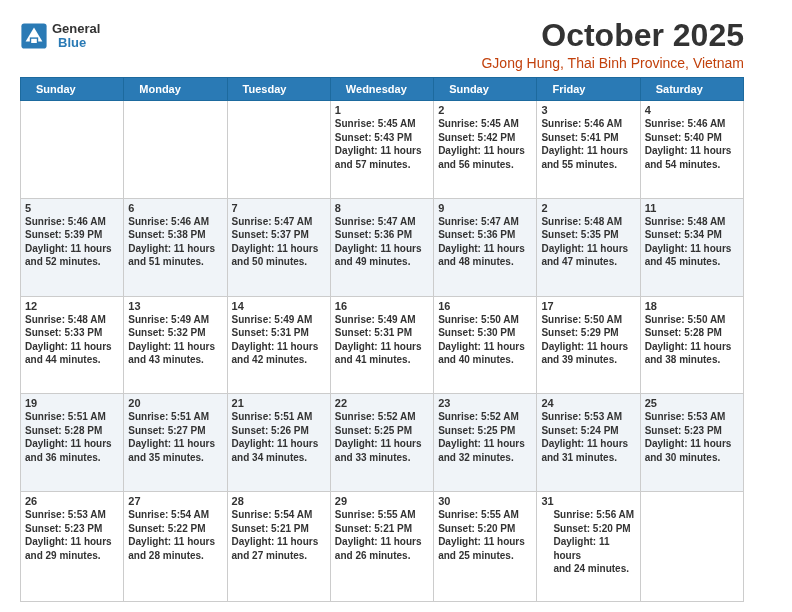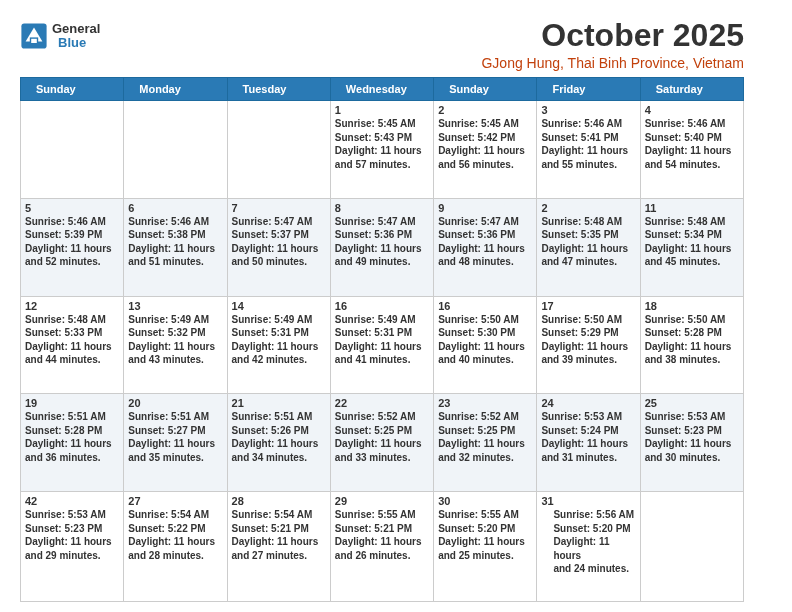--- a/index.html
+++ b/index.html
@@ -324,21 +324,21 @@
           <td class="alt-row">
             <div class="day-num">25</div>
             <div class="day-info" style="white-space: pre-line;">Sunrise: 5:53 AM
 Sunset: 5:23 PM
 Daylight: 11 hours
 and 30 minutes.</div>
           </td>
         </tr>
         <tr>
           <td>
-            <div class="day-num">42</div>
+            <div class="day-num">26</div>
             <div class="day-info" style="white-space: pre-line;">Sunrise: 5:53 AM
 Sunset: 5:23 PM
 Daylight: 11 hours
 and 29 minutes.</div>
           </td>
           <td>
             <div class="day-num">27</div>
             <div class="day-info" style="white-space: pre-line;">Sunrise: 5:54 AM
 Sunset: 5:22 PM
 Daylight: 11 hours

